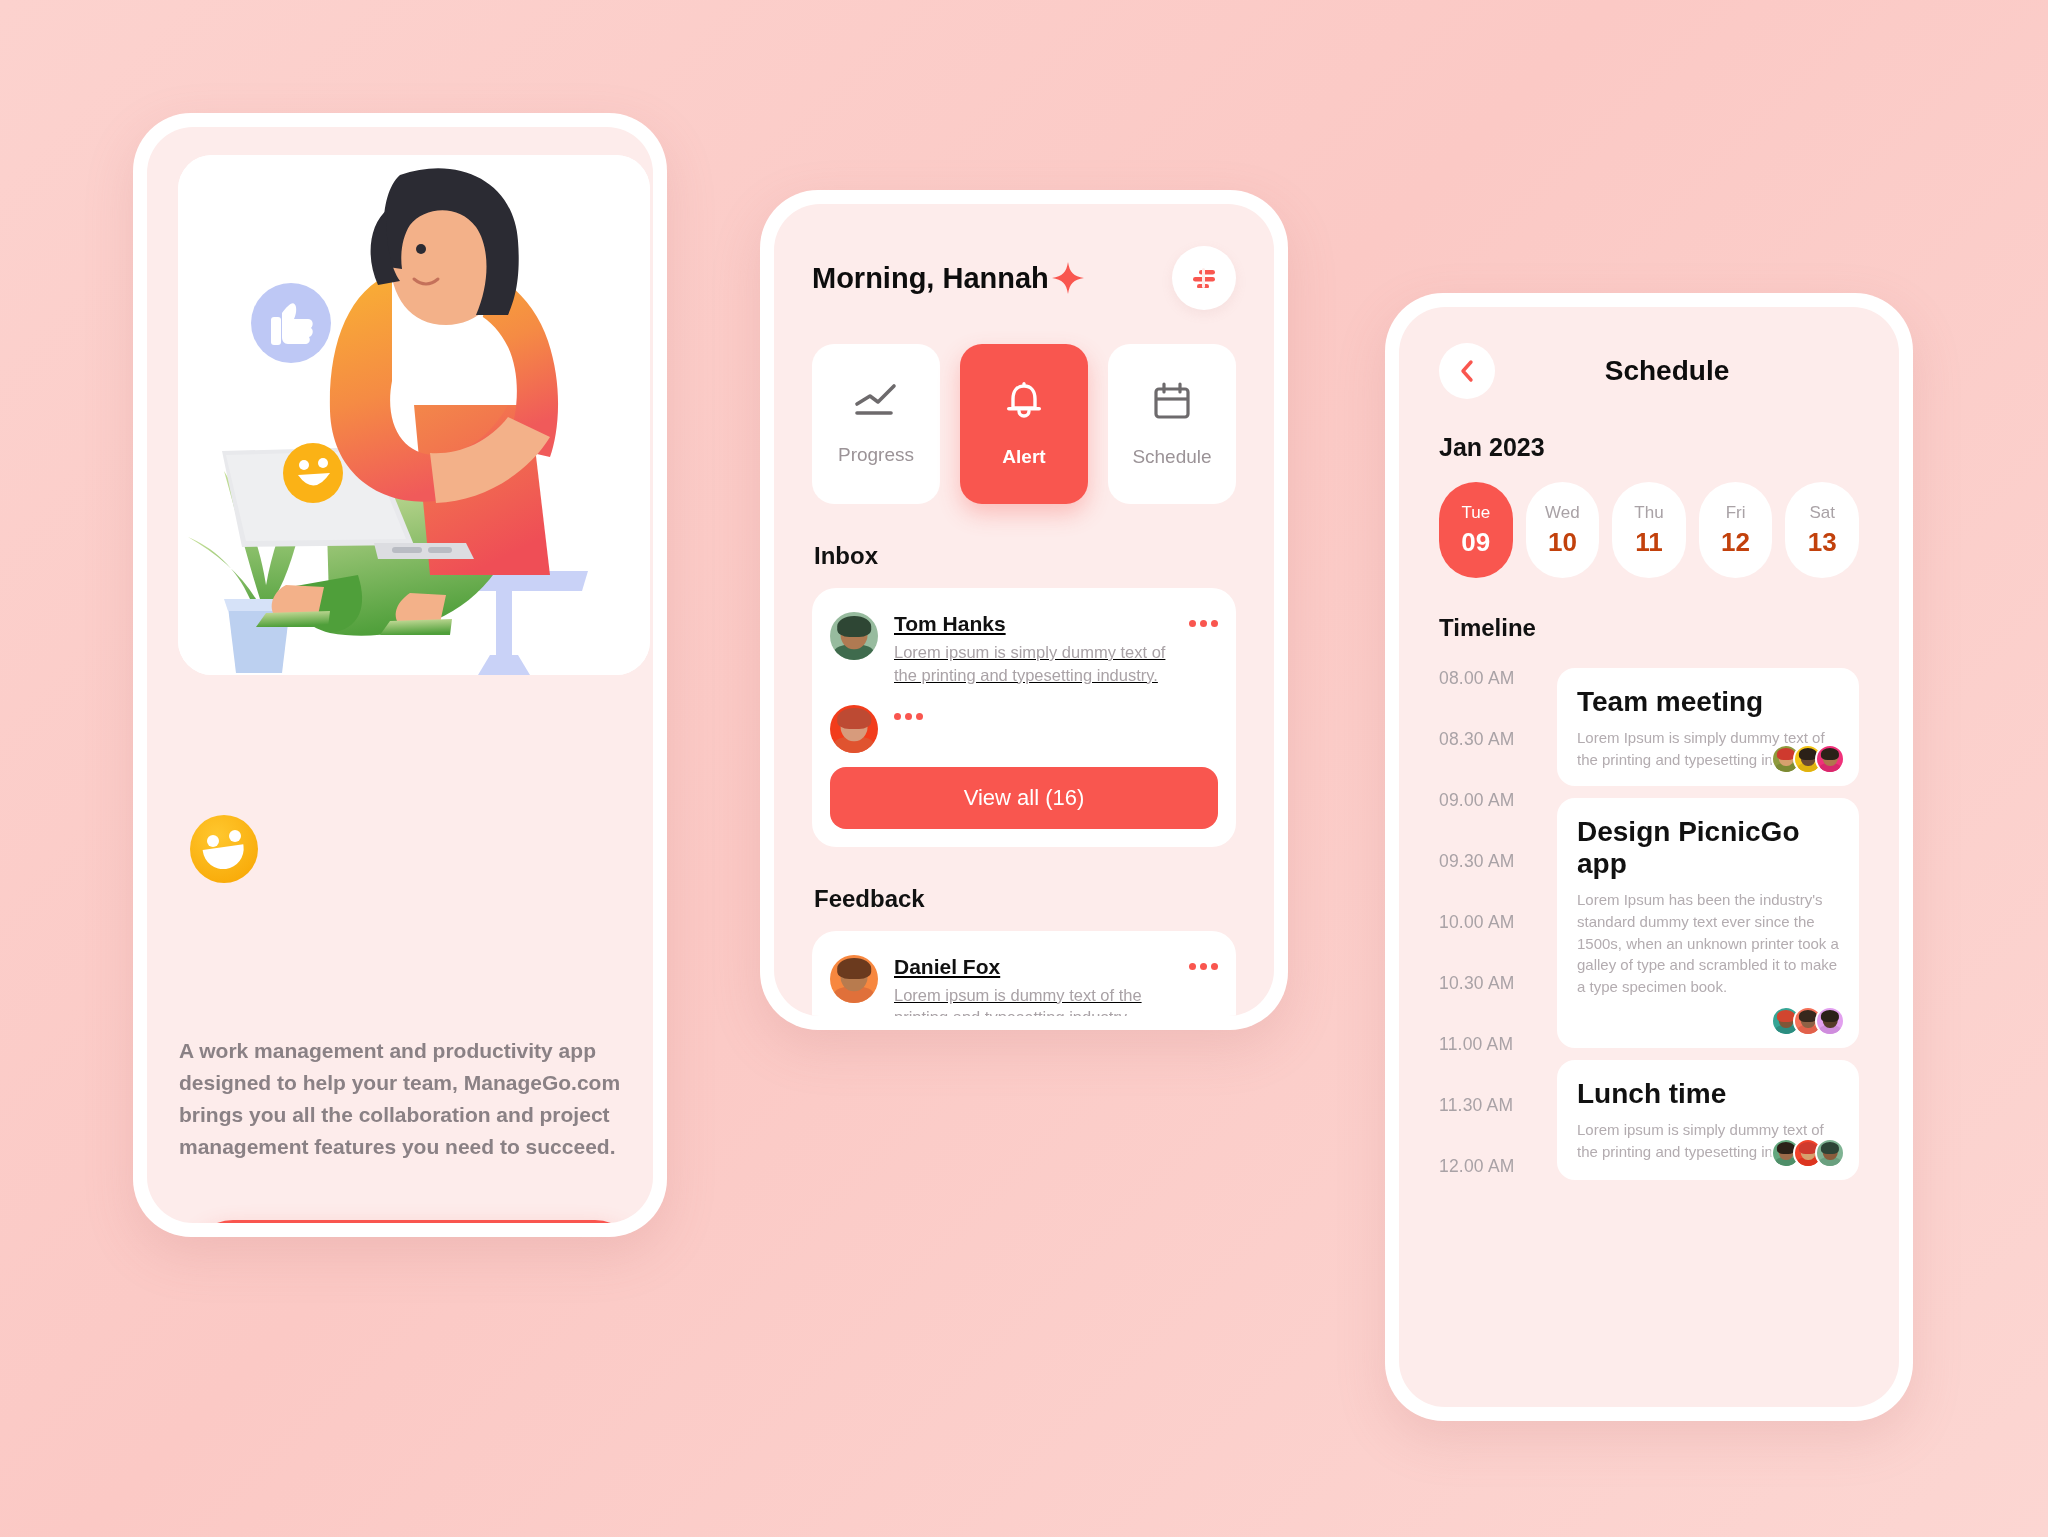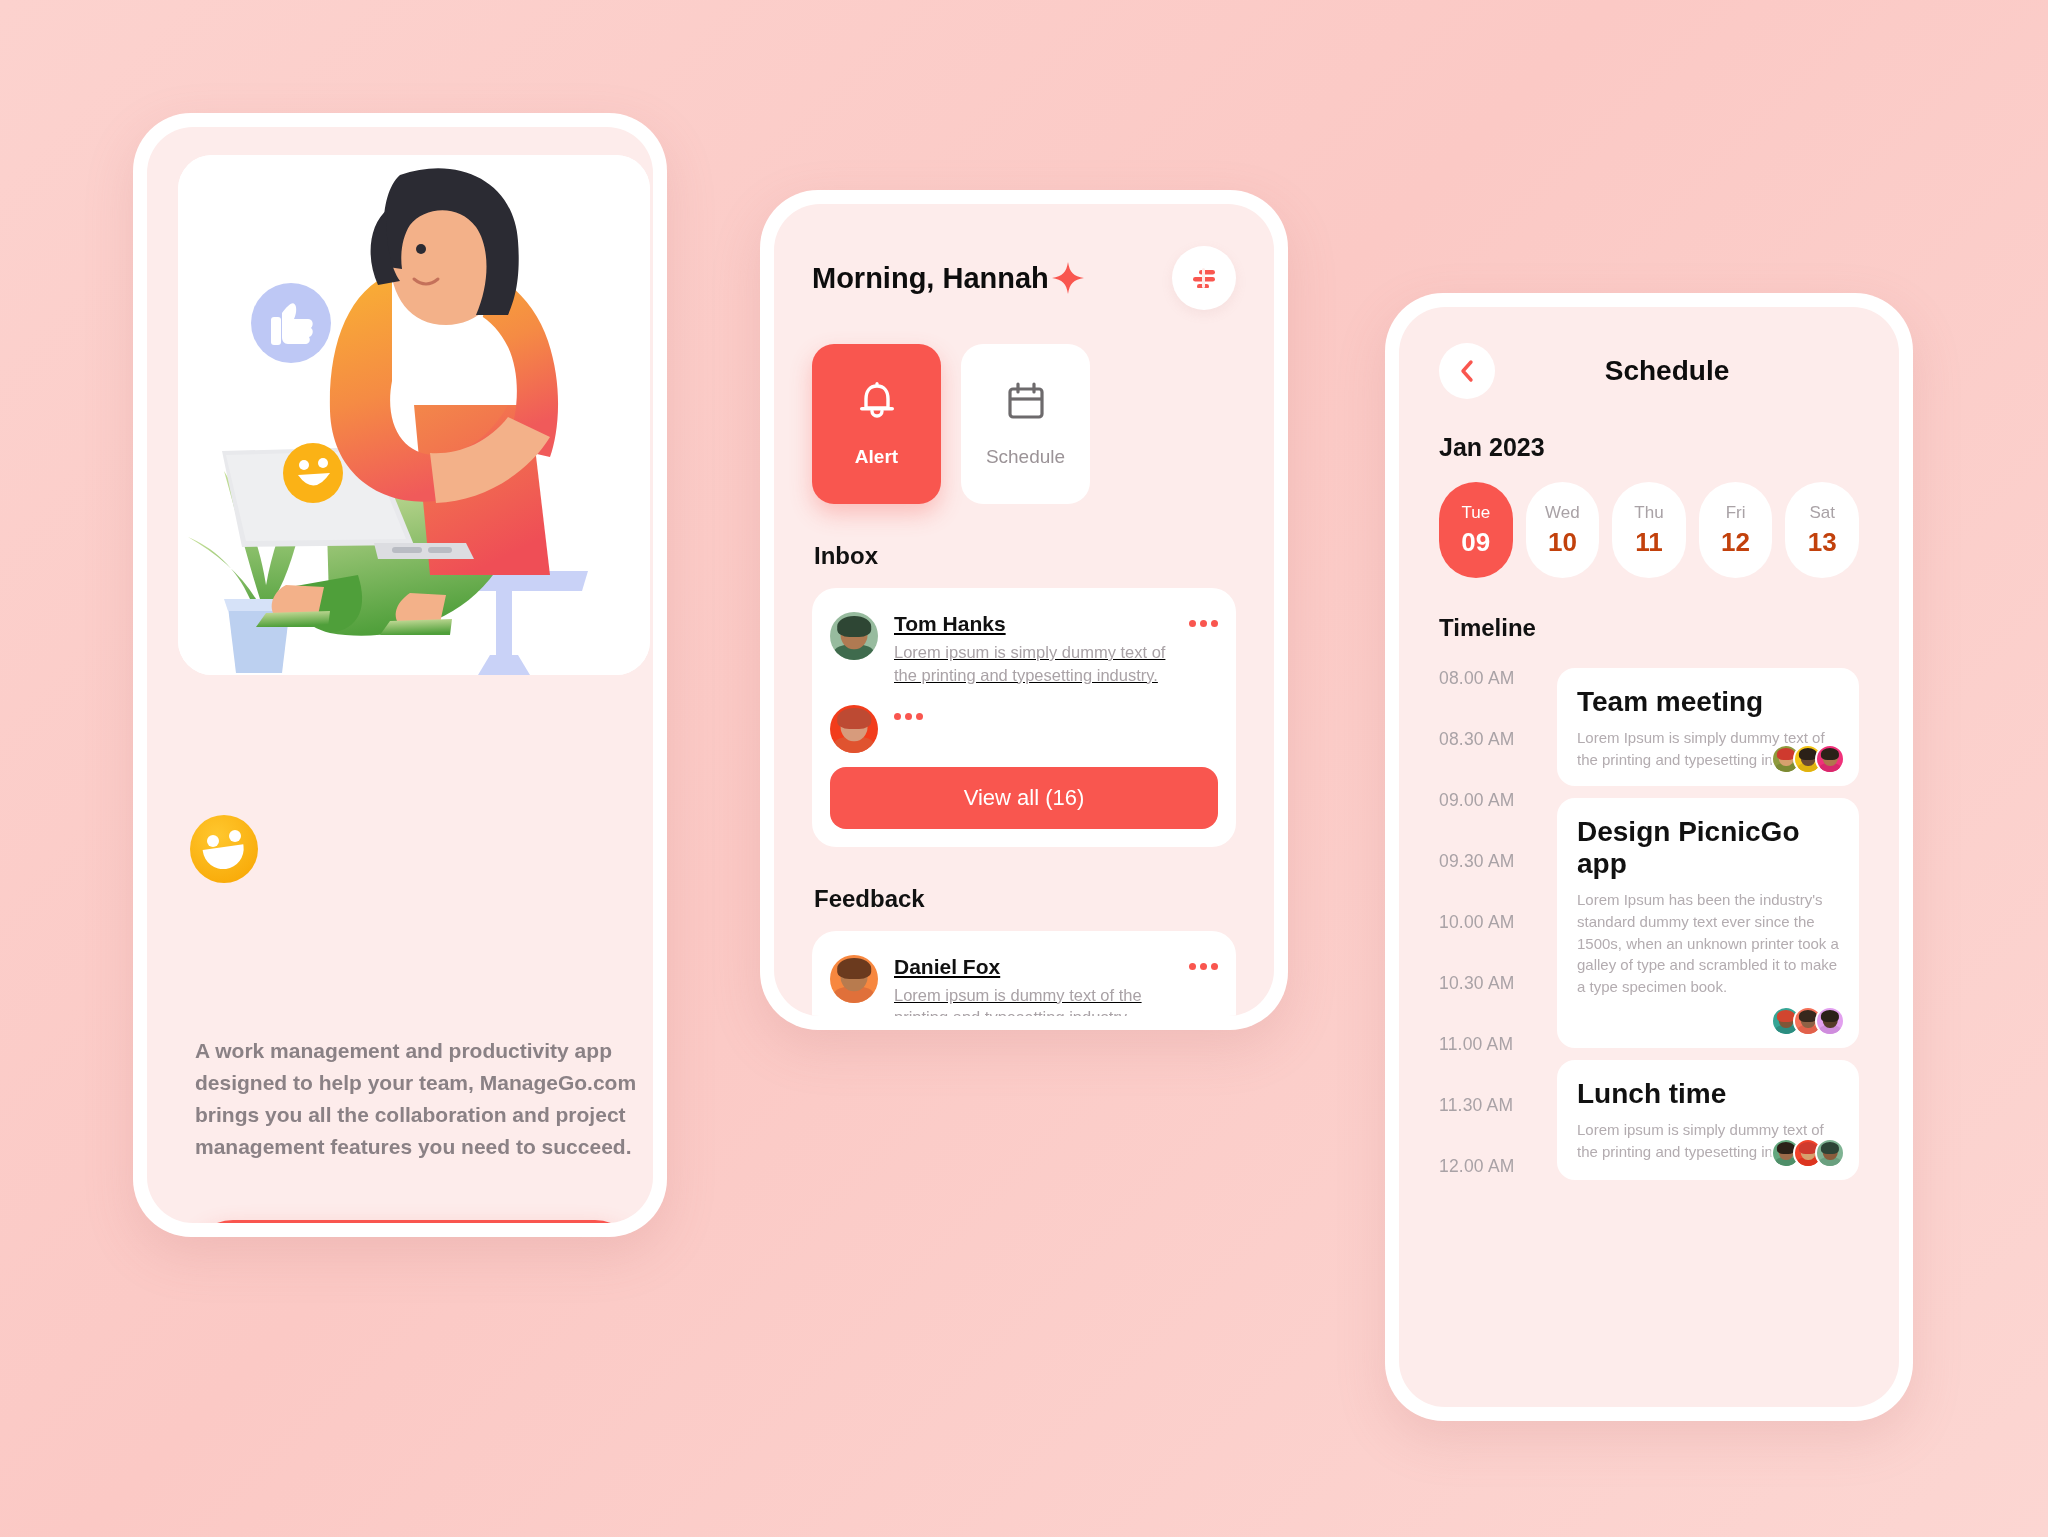--- a/index.html
+++ b/index.html
@@ -47,21 +47,21 @@
     position:absolute; left:14px; top:32px; width:41px; height:22px;
     background:#fff; border-radius: 0 0 24px 24px; transform: rotate(-8deg);
   }
 
   .headline {
     position: absolute; left: 42px; top: 784px; width: 420px;
     font-size: 42px; font-weight: 700; line-height: 1.12; color: #0d0d0d;
     letter-spacing: -0.8px;
   }
   .subcopy {
-    position: absolute; left: 48px; top: 908px; width: 460px;
+    position: absolute; left: 32px; top: 908px; width: 460px;
     font-size: 21px; line-height: 1.53; color: #8a8185; font-weight: 600;
   }
   .cta {
     position: absolute; left: 42px; top: 1093px; width: 450px; height: 88px;
     background: #f9564f; border-radius: 44px;
     display: flex; align-items: center;
     box-shadow: 0 10px 24px rgba(249,86,79,0.32);
     cursor: pointer;
   }
 
@@ -262,20 +262,27 @@
           <svg width="28" height="20" viewBox="0 0 28 20">
             <rect x="9" y="2" width="16" height="4.6" rx="2.3" fill="#f9564f"></rect>
             <rect x="3" y="9" width="22" height="4.6" rx="2.3" fill="#f9564f"></rect>
             <rect x="7" y="16" width="12" height="4.6" rx="2.3" fill="#f9564f"></rect>
             <rect x="12" y="0" width="3" height="20" rx="1.5" fill="#fdeceb"></rect>
           </svg>
         </div>
       </div>
 
       <div class="quick-row">
+        <div class="quick-card">
+          <svg width="46" height="40" viewBox="0 0 46 40">
+            <path d="M4 22 L17 14 L25 20 L41 4" stroke="#6d6a6c" stroke-width="3.6" fill="none" stroke-linecap="round" stroke-linejoin="round"></path>
+            <path d="M4 31 L38 31" stroke="#6d6a6c" stroke-width="3.6" fill="none" stroke-linecap="round"></path>
+          </svg>
+          <div class="quick-label">Progress</div>
+        </div>
         <div class="quick-card active">
           <svg width="44" height="44" viewBox="0 0 44 44">
             <path d="M22 6 C29.5 6 33 11.5 33 19 L33 28 L11 28 L11 19 C11 11.5 14.5 6 22 6 Z" stroke="#fff" stroke-width="3.4" fill="none" stroke-linejoin="round"></path>
             <rect x="5" y="27" width="34" height="3.6" rx="1.8" fill="#fff"></rect>
             <path d="M17 31 a5 5 0 0 0 10 0" stroke="#fff" stroke-width="3.4" fill="none" stroke-linecap="round"></path>
             <rect x="20.4" y="2" width="3.2" height="5" rx="1.6" fill="#fff"></rect>
           </svg>
           <div class="quick-label">Alert</div>
         </div>
         <div class="quick-card">

